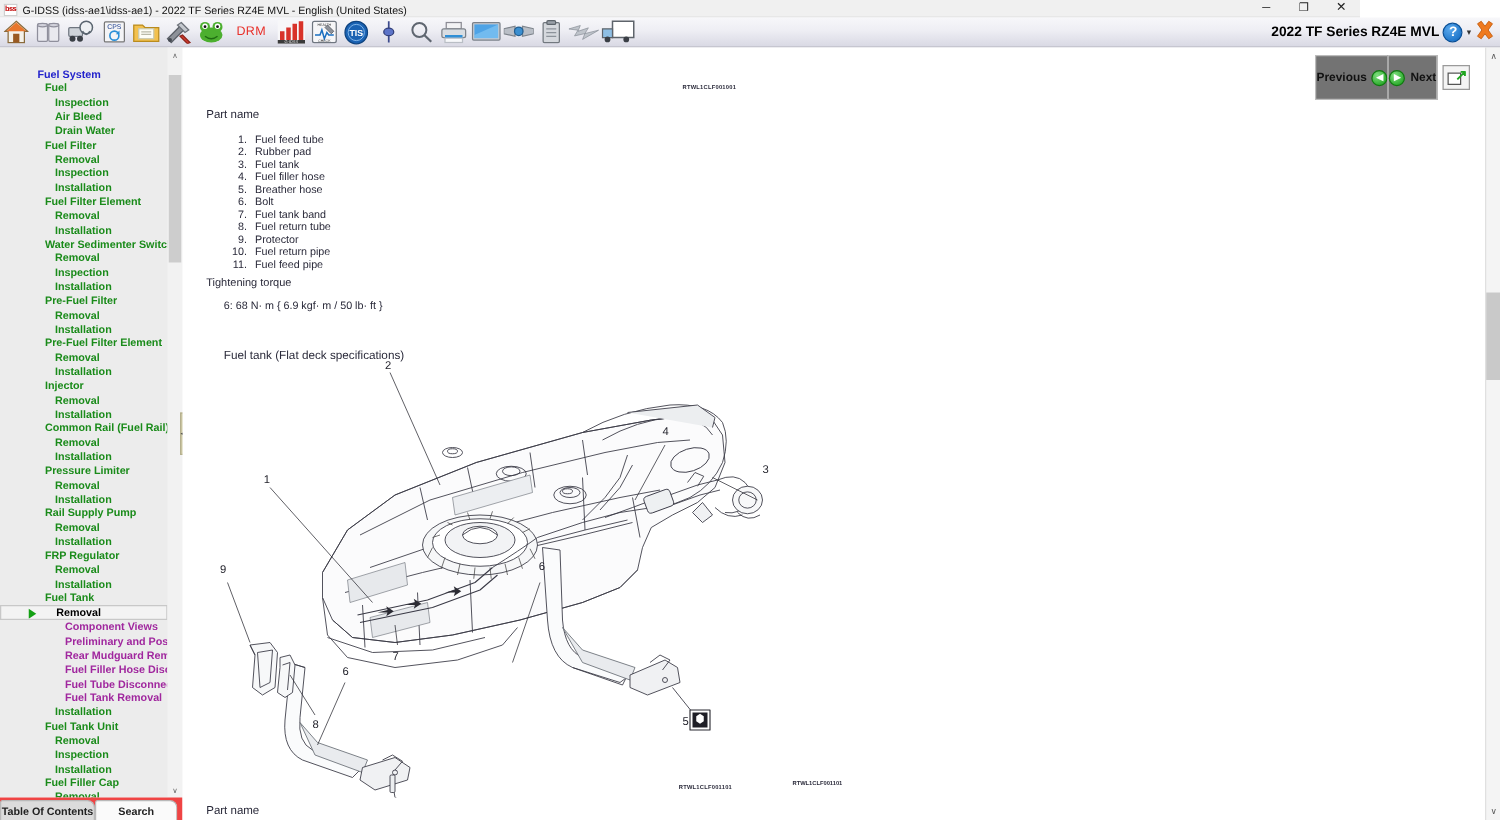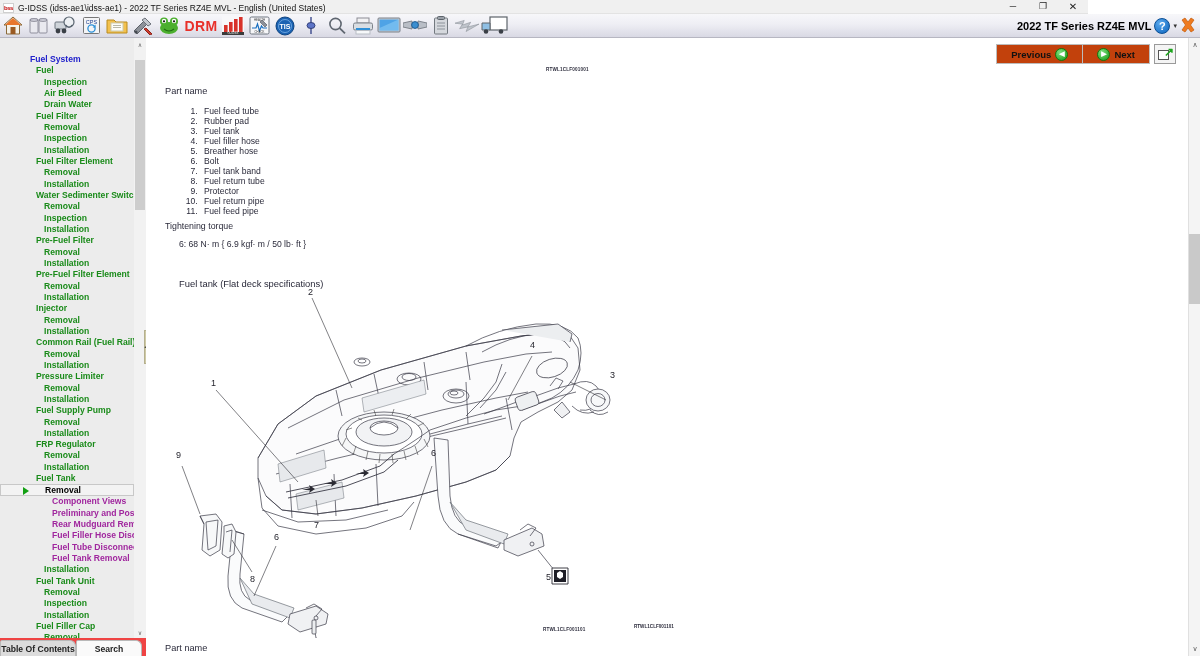--- a/index.html
+++ b/index.html
@@ -43,21 +43,21 @@
     border-bottom: 1px solid #b7b7c2;
     display: flex; align-items: center;
   }
   .tb-icon {
     width: 24px; height: 22px; margin: 0 1px;
     display: flex; align-items: center; justify-content: center;
     position: relative;
   }
   .tb-icon svg { display: block; }
   .tb-drm {
-    color: #e8302a; font-weight: bold; font-size: 14px;
+    color: #e8302a; font-weight: normal; font-size: 10px;
     letter-spacing: 0.3px; font-family: "Liberation Sans", sans-serif;
     width: 36px;
   }
   .tb-right {
     margin-left: auto; display: flex; align-items: center;
     padding-right: 4px; gap: 3px; justify-content: flex-end;
   }
   .tb-model {
     font-size: 11px; font-weight: bold; color: #000; white-space: nowrap;
   }
@@ -145,23 +145,23 @@
   .content {
     position: absolute; left: 146px; top: 38px;
     width: 1042px; height: 618px;
     background: #ffffff; overflow: hidden;
   }
   .nav-bar {
     position: absolute; right: 12px; top: 6px;
     display: flex; align-items: center; gap: 0;
   }
   .nav-box {
-    display: flex; align-items: center; height: 20px;
-    border: 1px solid #bcbcbc; background: #c2410c;
-    padding: 0 14px; font-size: 9.5px; font-weight: bold; color: #111;
+    display: flex; align-items: center; height: 36px;
+    border: 1px solid #bcbcbc; background: #737373;
+    padding: 0 0; font-size: 9.5px; font-weight: bold; color: #111;
   }
   .nav-prev { border-right: none; gap: 4px; }
   .nav-next { gap: 4px; }
   .gcirc {
     width: 13px; height: 13px; border-radius: 50%;
     background: radial-gradient(circle at 35% 30%, #7fe07f, #139913);
     border: 1px solid #0f7a0f;
     display: flex; align-items: center; justify-content: center;
     color: #fff; font-size: 7px;
   }
@@ -440,21 +440,21 @@
       <div class="tnode lvl2">Installation</div>
       <div class="tnode lvl1">Injector</div>
       <div class="tnode lvl2">Removal</div>
       <div class="tnode lvl2">Installation</div>
       <div class="tnode lvl1">Common Rail (Fuel Rail)</div>
       <div class="tnode lvl2">Removal</div>
       <div class="tnode lvl2">Installation</div>
       <div class="tnode lvl1">Pressure Limiter</div>
       <div class="tnode lvl2">Removal</div>
       <div class="tnode lvl2">Installation</div>
-      <div class="tnode lvl1">Fuel Supply Pump</div>
+      <div class="tnode lvl1">Rail Supply Pump</div>
       <div class="tnode lvl2">Removal</div>
       <div class="tnode lvl2">Installation</div>
       <div class="tnode lvl1">FRP Regulator</div>
       <div class="tnode lvl2">Removal</div>
       <div class="tnode lvl2">Installation</div>
       <div class="tnode lvl1">Fuel Tank</div>
       <div class="tnode lvl2 selected">Removal<span class="sel-arrow"></span></div>
       <div class="tnode lvl3">Component Views</div>
       <div class="tnode lvl3">Preliminary and Post</div>
       <div class="tnode lvl3">Rear Mudguard Rem</div>

